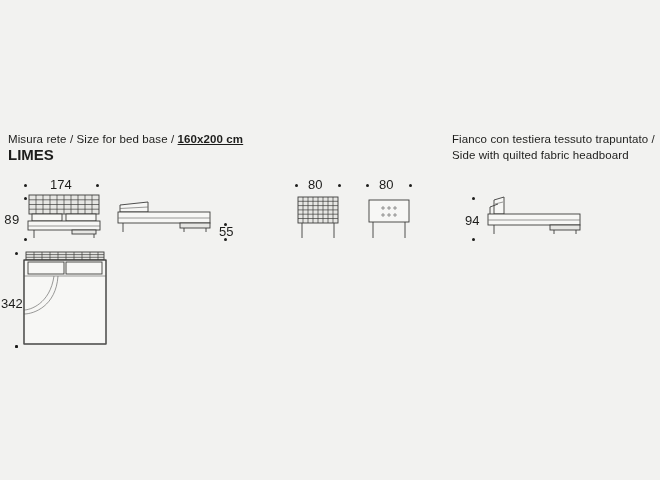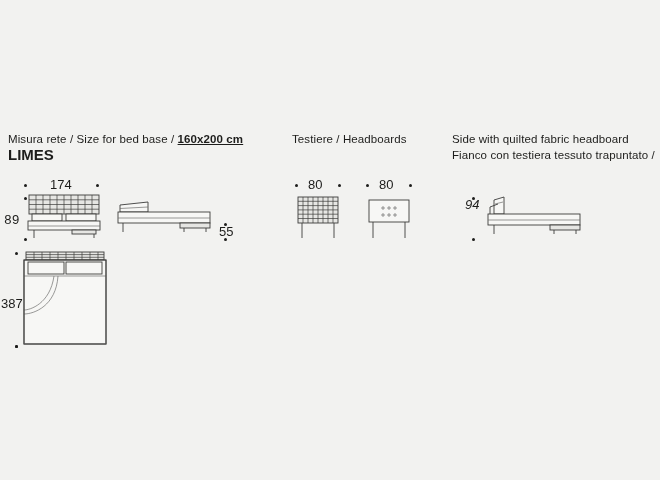--- a/index.html
+++ b/index.html
@@ -73,25 +73,24 @@
   .weave { stroke: #3c3c3b; stroke-width: 0.7; fill: none; }
 </style>
 </head>
 <body>
 
 <div class="page">
 
   <div class="heading" id="h-main"><span>Misura rete / Size for bed base / </span><span class="u">160x200 cm</span></div>
   <div class="sub">LIMES</div>
 
-  <div class="heading" id="h-head">Testiere / Headboards</div>
 
   <div class="heading" id="h-side">
+    <div>Fianco con testiera tessuto trapuntato /</div>
     <div>Side with quilted fabric headboard</div>
-    <div>Fianco con testiera tessuto trapuntato /</div>
   </div>
 
   <div class="dot" style="left:24px; top:184px;"></div>
   <div class="dot" style="left:96px; top:184px;"></div>
   <div class="meas" style="left:50px; top:177px;">174</div>
 
   <div class="dot" style="left:24px; top:197px;"></div>
   <div class="dot" style="left:24px; top:238px;"></div>
   <div class="meas" style="left:4px; top:213px;font-family:Liberation Mono, monospace;">89</div>
 
@@ -143,21 +142,21 @@
       <line class="ln" x1="66" y1="30" x2="66" y2="34"></line>
     </svg>
   </div>
 
   <div class="dot" style="left:224px; top:223px;"></div>
   <div class="dot" style="left:224px; top:238px;"></div>
   <div class="meas" style="left:219px; top:224px;">55</div>
 
   <div class="dot" style="left:15px; top:252px;"></div>
   <div class="dot" style="left:15px; top:345px;"></div>
-  <div class="meas" style="left:1px; top:296px;">387</div>
+  <div class="meas" style="left:1px; top:296px;">342</div>
 
   <div class="fig" style="left:24px; top:252px;">
     <svg width="92" height="96" viewBox="0 0 92 96">
 
       <rect class="fill-m" x="2" y="0" width="78" height="8"></rect>
       <g class="weave">
         <line x1="2" y1="2.6" x2="80" y2="2.6"></line>
         <line x1="2" y1="5.3" x2="80" y2="5.3"></line>
         <line x1="10" y1="0" x2="10" y2="8"></line>
         <line x1="18" y1="0" x2="18" y2="8"></line>
@@ -232,21 +231,21 @@
         <line x1="25" y1="16" x2="29" y2="16"></line>
         <line x1="27" y1="14" x2="27" y2="18"></line>
       </g>
       <line class="ln" x1="5" y1="23" x2="5" y2="39"></line>
       <line class="ln" x1="37" y1="23" x2="37" y2="39"></line>
     </svg>
   </div>
 
   <div class="dot" style="left:472px; top:197px;"></div>
   <div class="dot" style="left:472px; top:238px;"></div>
-  <div class="meas" style="left:465px; top:197px;font-style:italic;">94</div>
+  <div class="meas" style="left:465px; top:213px;">94</div>
 
   <div class="fig" style="left:482px; top:196px;">
     <svg width="112" height="46" viewBox="0 0 112 46">
 
       <path class="fill-l" d="M12 18 L12 4 L22 1 L22 18 Z"></path>
       <line class="ln-thin" x1="13" y1="8" x2="21" y2="6"></line>
 
       <path class="ln" d="M8 18 L8 11 L16 8"></path>
 
       <rect class="fill-l" x="6" y="18" width="92" height="11"></rect>

